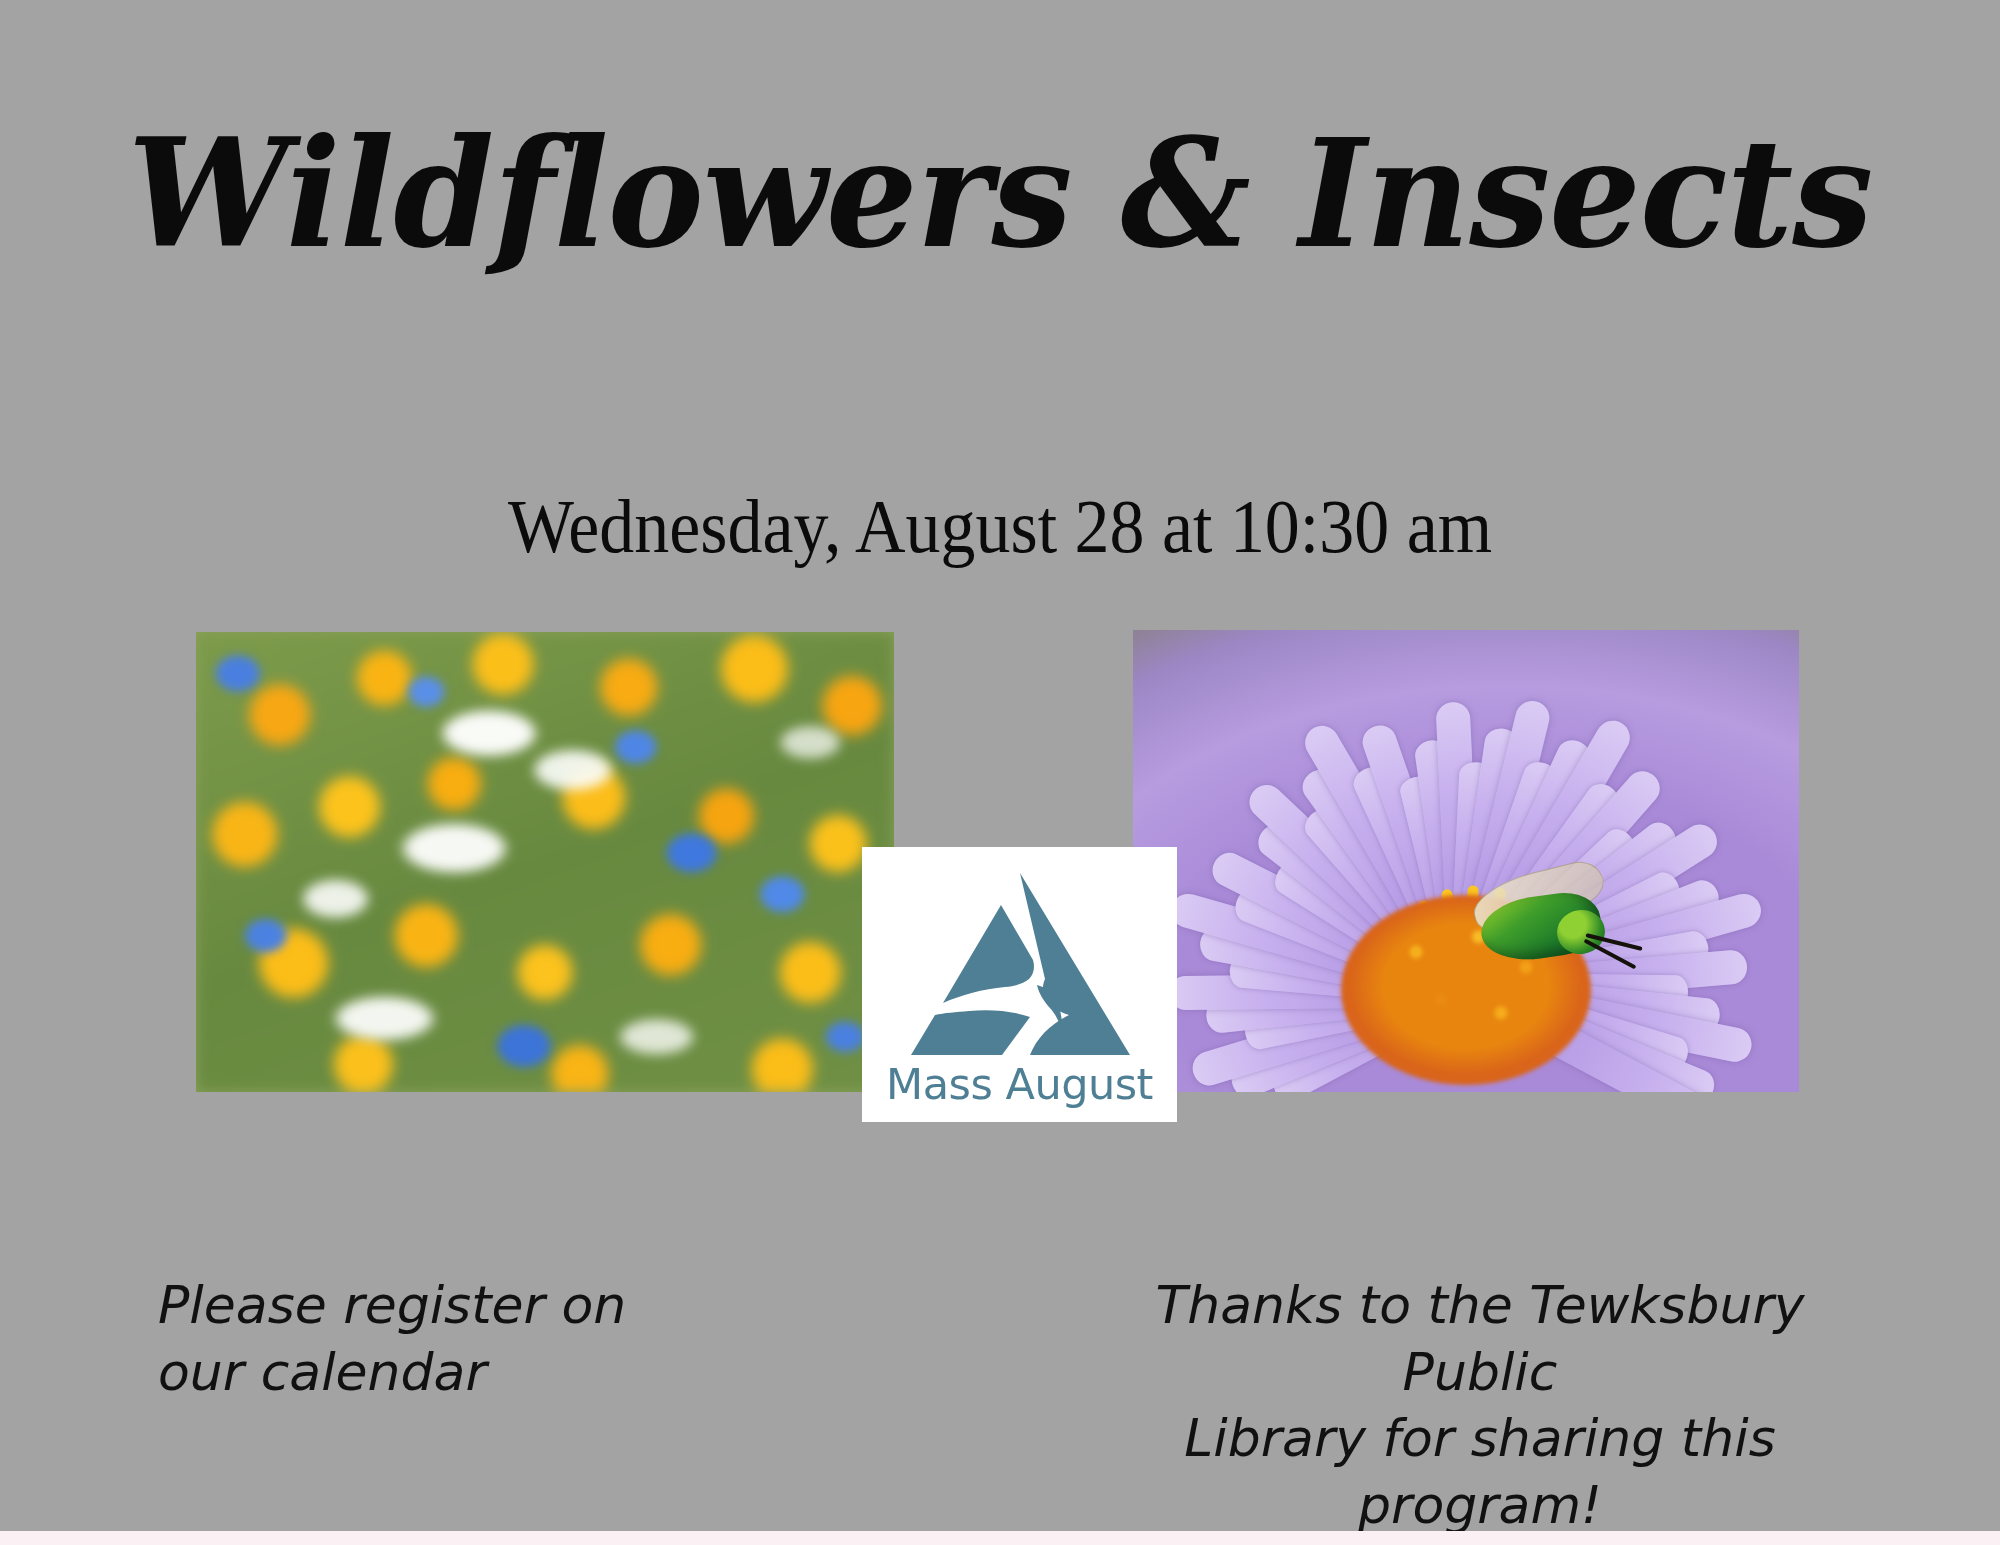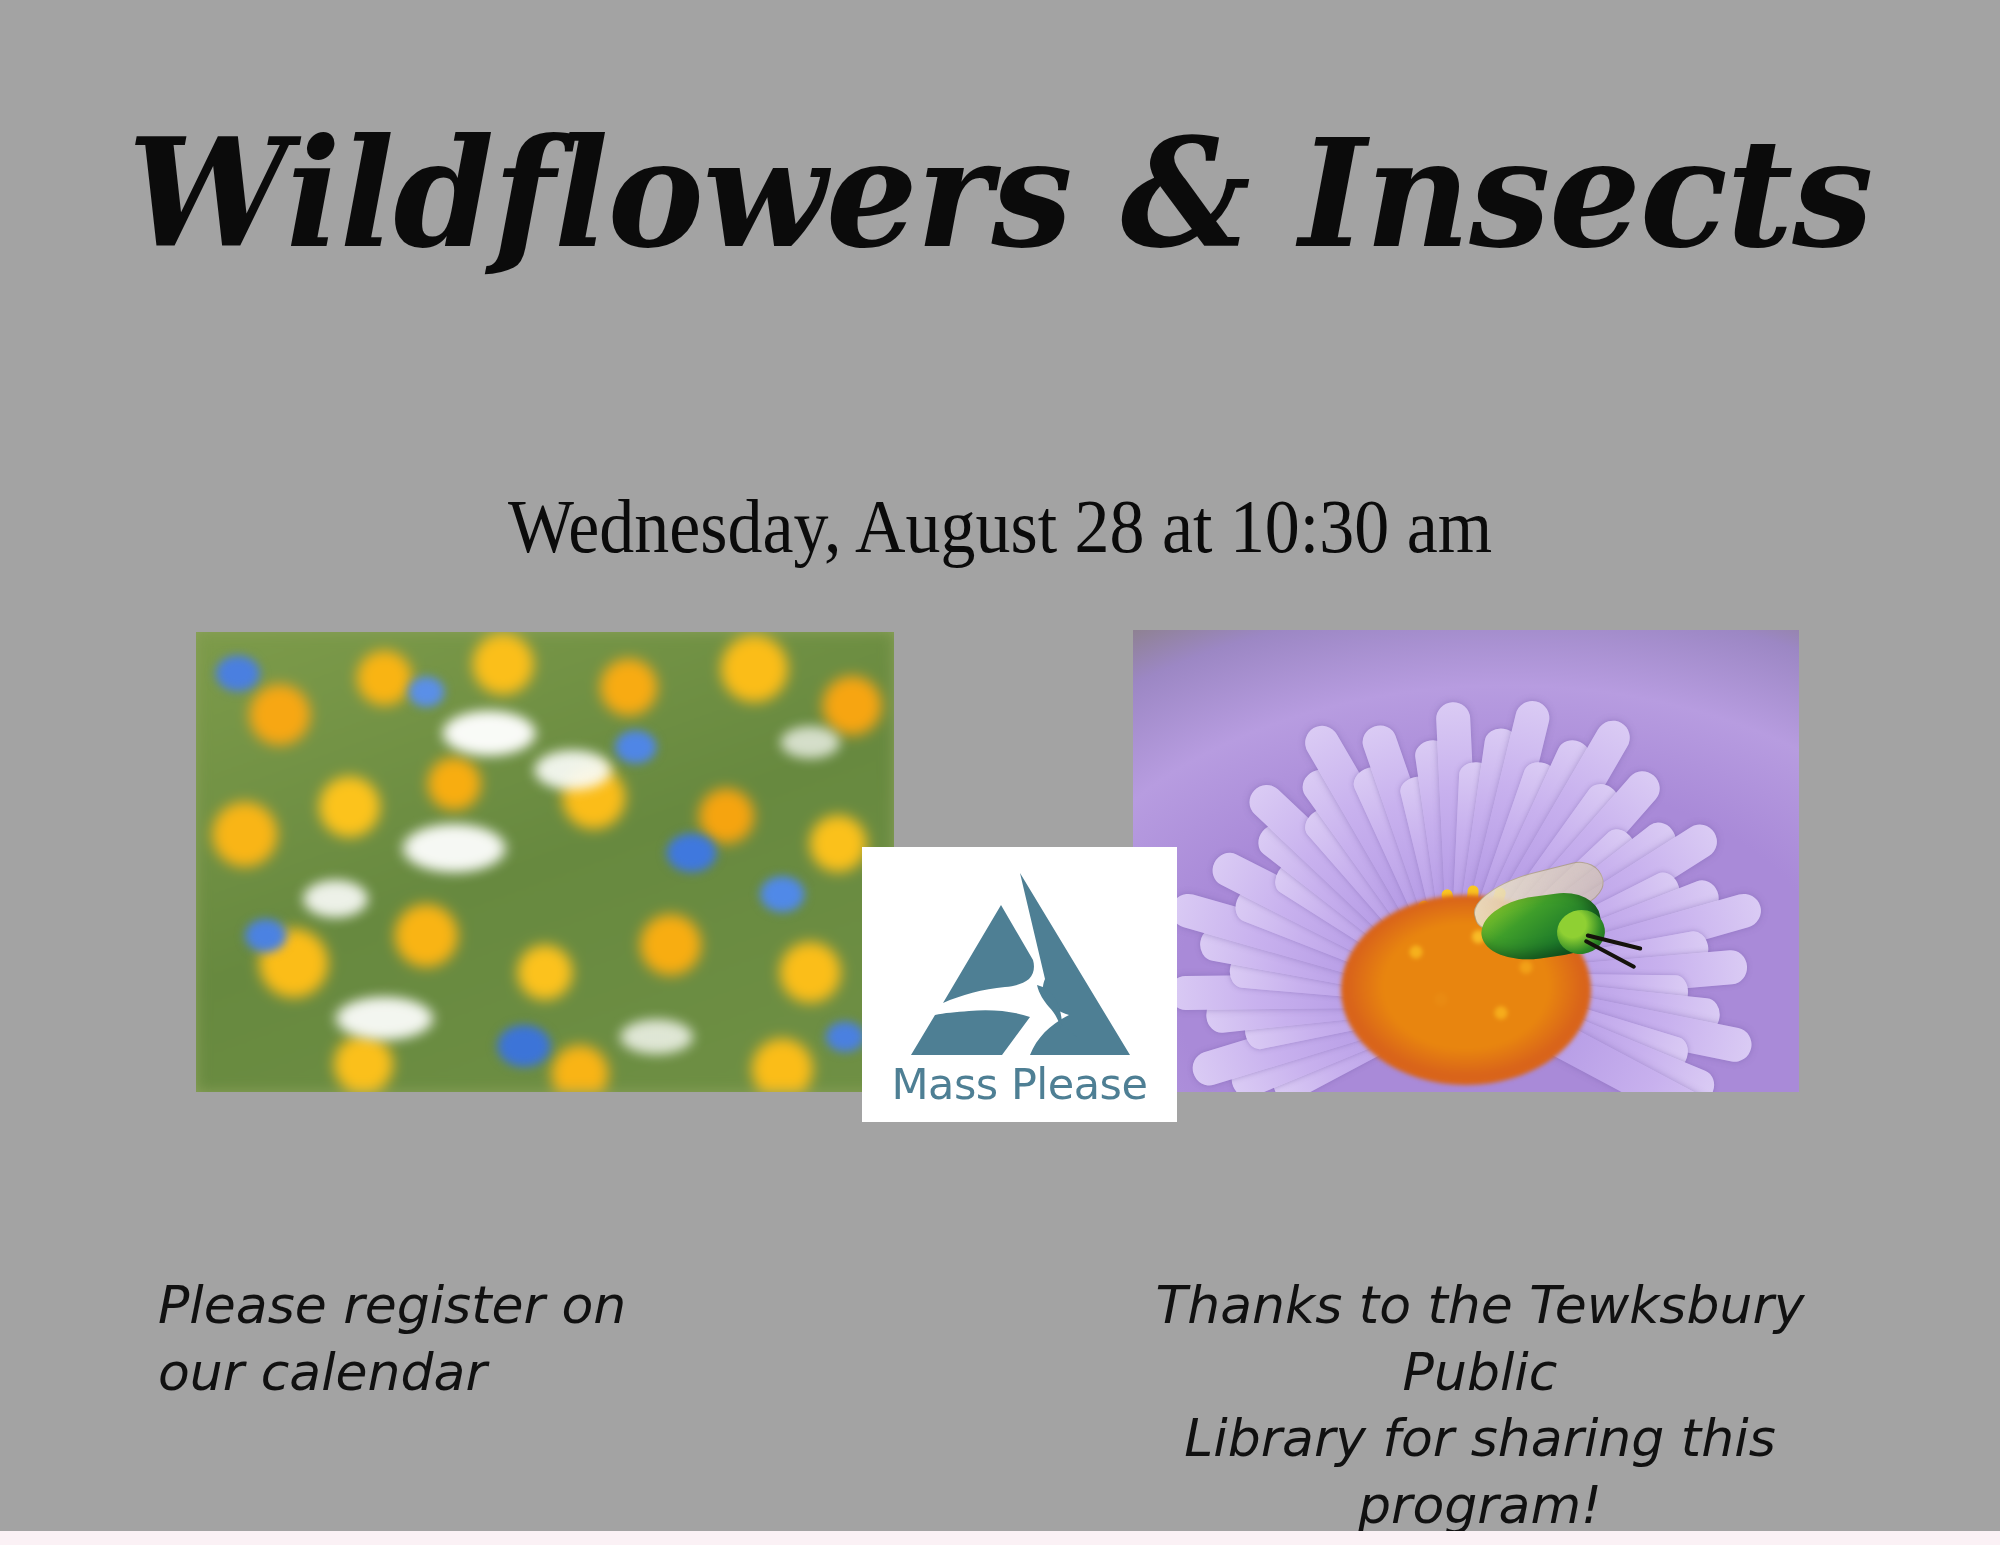--- a/index.html
+++ b/index.html
@@ -446,21 +446,21 @@
           M128 116
           C136 118 143 123 147 131
           C151 139 153 148 153 156
           L168 168
           L152 160
           C150 152 146 144 140 138
           C135 132 130 125 128 116
           Z"></path>
       </svg>
     </div>
-    <div class="logo-wordmark">Mass Please</div>
+    <div class="logo-wordmark">Mass August</div>
   </div>
 
   <div class="note note-right">Thanks to the Tewksbury Public
 Library for sharing this program!</div>
 
   <div class="note note-left">Please register on
 our calendar</div>
 
   <div class="bottom-strip"></div>
 </div>

